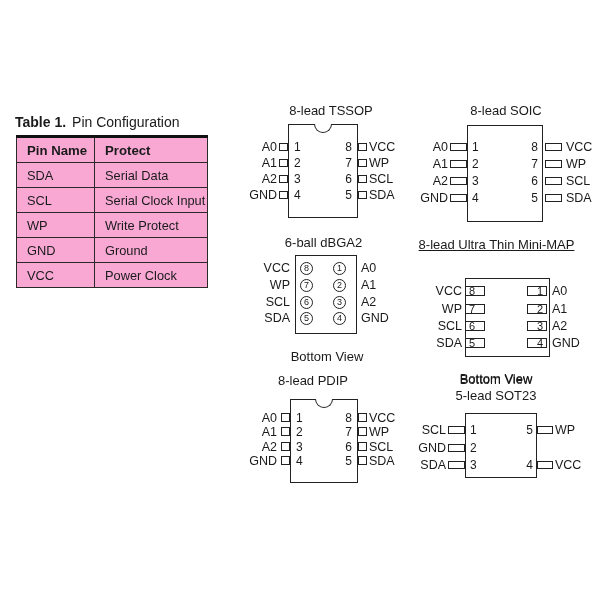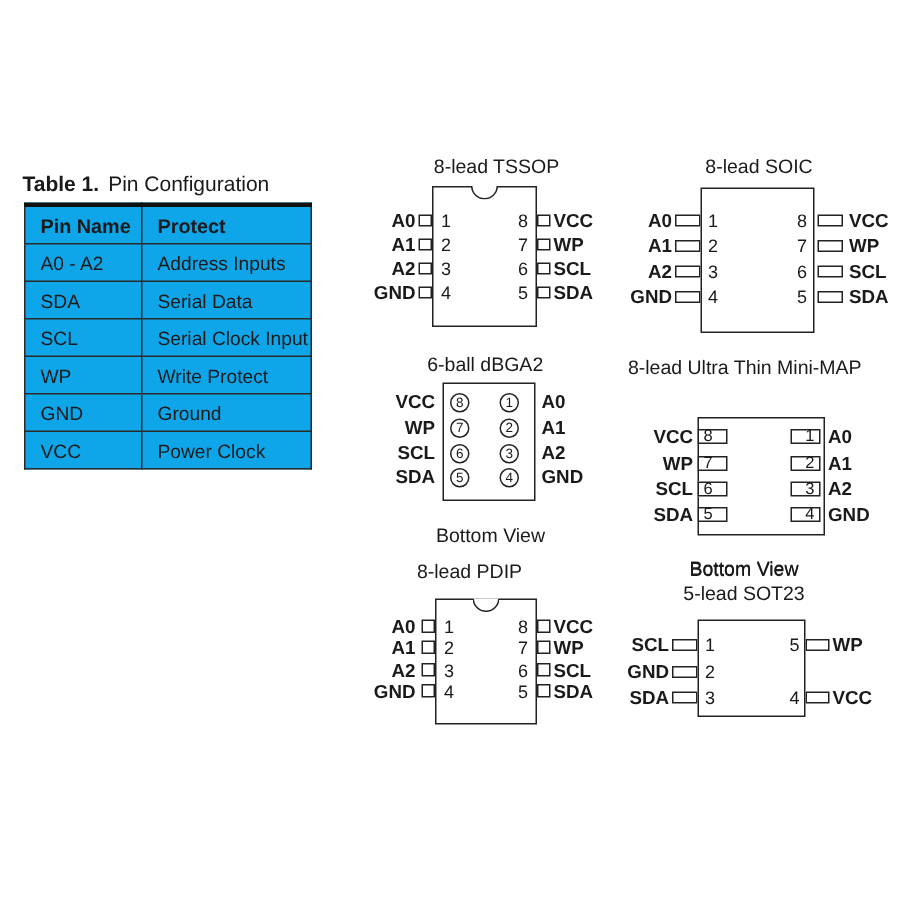--- a/index.html
+++ b/index.html
@@ -3,32 +3,32 @@
 <meta charset="utf-8">
 <style>
   html,body{margin:0;padding:0;background:#fff;}
   #page{position:relative;width:600px;height:600px;background:#fff;overflow:hidden;
         font-family:"Liberation Sans", sans-serif;color:#1a1a1a;}
   
   #tbl-title{position:absolute;left:15px;top:114px;font-size:14px;white-space:nowrap;}
   #tbl-title .b{font-weight:bold;}
   #tbl-title .rest{margin-left:6px;}
   .pintable{position:absolute;left:16px;top:135px;border-collapse:collapse;table-layout:fixed;
-            font-size:12.8px;background:#0ea5e9;border:1.5px solid #2a2a2a;border-top:3px solid #111;}
+            font-size:12.8px;background:#f9a8d4;border:1.5px solid #2a2a2a;border-top:3px solid #111;}
   .pintable th,.pintable td{border:1.5px solid #2a2a2a;padding:0 0 0 10px;text-align:left;
             vertical-align:middle;white-space:nowrap;}
   .pintable th{font-weight:bold;height:24px;font-size:13.2px;}
   .pintable td{height:24px;}
   
   .pkg-title,.cap{position:absolute;text-align:center;font-size:13px;line-height:15px;white-space:nowrap;}
   .bodyrect{position:absolute;border:1.5px solid #222;background:#fff;box-sizing:border-box;}
   .lead{position:absolute;border:1.5px solid #222;background:#fff;box-sizing:border-box;z-index:2;}
   .notch{position:absolute;background:#fff;border:1.5px solid #222;border-top:none;
          border-radius:0 0 9px 9px;box-sizing:border-box;z-index:3;}
-  .lbl{position:absolute;font-size:12.5px;line-height:14px;white-space:nowrap;z-index:4;font-weight:bold;}
+  .lbl{position:absolute;font-size:12.5px;line-height:14px;white-space:nowrap;z-index:4;}
   .num{position:absolute;font-size:12px;line-height:14px;white-space:nowrap;z-index:4;}
   .sm{font-size:11px;}
   .r{text-align:right;}
   .ball{position:absolute;width:13px;height:13px;border:1.2px solid #222;border-radius:50%;
         box-sizing:border-box;font-size:9px;line-height:10.5px;text-align:center;z-index:4;}
 </style>
 </head>
 <body>
 
 <div id="page">
@@ -42,24 +42,20 @@
         <col style="width:113px">
       </colgroup>
     <thead>
       <tr>
         <th>Pin Name</th>
         <th>Protect</th>
       </tr>
     </thead>
     <tbody>
       <tr>
-          <td>A0 - A2</td>
-          <td>Address Inputs</td>
-        </tr>
-      <tr>
           <td>SDA</td>
           <td>Serial Data</td>
         </tr>
       <tr>
           <td>SCL</td>
           <td>Serial Clock Input</td>
         </tr>
       <tr>
           <td>WP</td>
           <td>Write Protect</td>
@@ -162,21 +158,21 @@
     <div class="lbl" style="left:361px;top:295px;">A2</div>
 
     <div class="lbl r" style="left:243px;top:311px;width:47px;">SDA</div>
     <div class="ball" style="left:300px;top:312px;">5</div>
     <div class="ball" style="left:333px;top:312px;">4</div>
     <div class="lbl" style="left:361px;top:311px;">GND</div>
     <div class="cap" style="left:257px;top:349px;width:140px;">Bottom View</div>
   </div>
 
   <div>
-    <div class="pkg-title" style="left:404px;top:237px;width:185px;">
+    <div class="pkg-title" style="left:404px;top:237px;width:185px;text-decoration:underline;">
       <div>8-lead Ultra Thin Mini-MAP</div>
     </div>
     <div class="bodyrect" style="left:465px;top:278px;width:85px;height:79px;"></div>
 
     <div class="lbl r" style="left:414px;top:284px;width:48px;">VCC</div>
     <div class="lead" style="left:465px;top:286px;width:20px;height:10px;"></div>
     <div class="num sm" style="left:469px;top:284px;">8</div>
     <div class="lead" style="left:527px;top:286px;width:20px;height:10px;"></div>
     <div class="num sm r" style="left:528px;top:284px;width:15px;">1</div>
     <div class="lbl" style="left:552px;top:284px;">A0</div>

